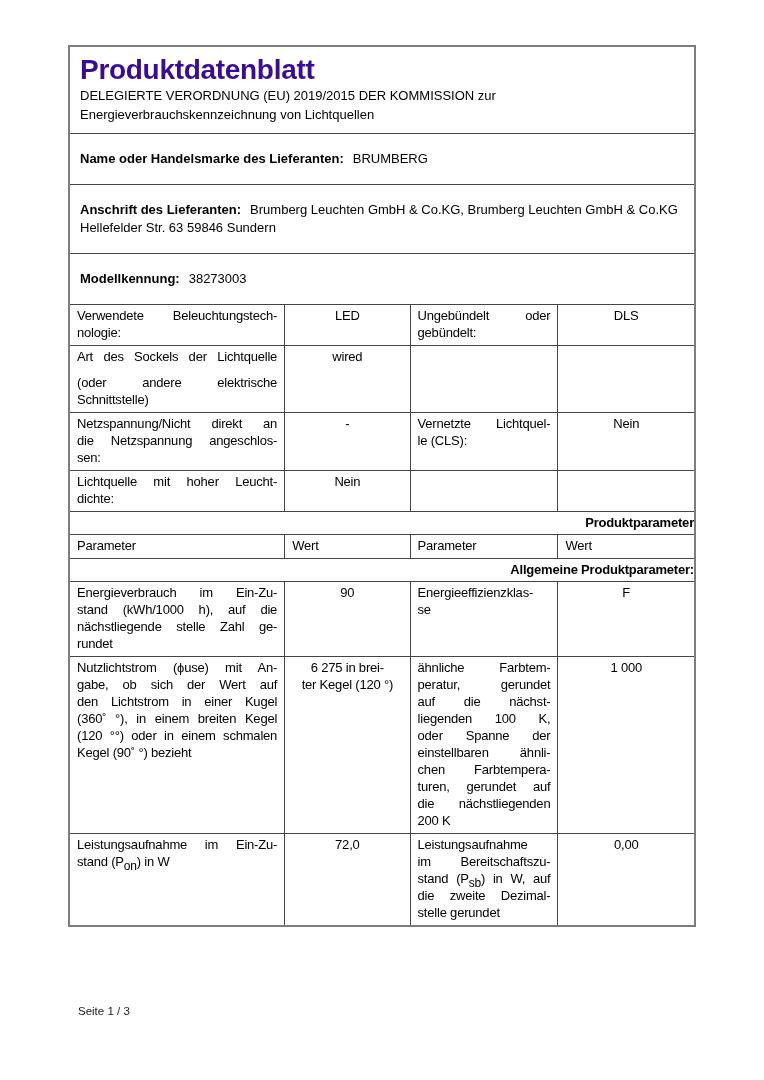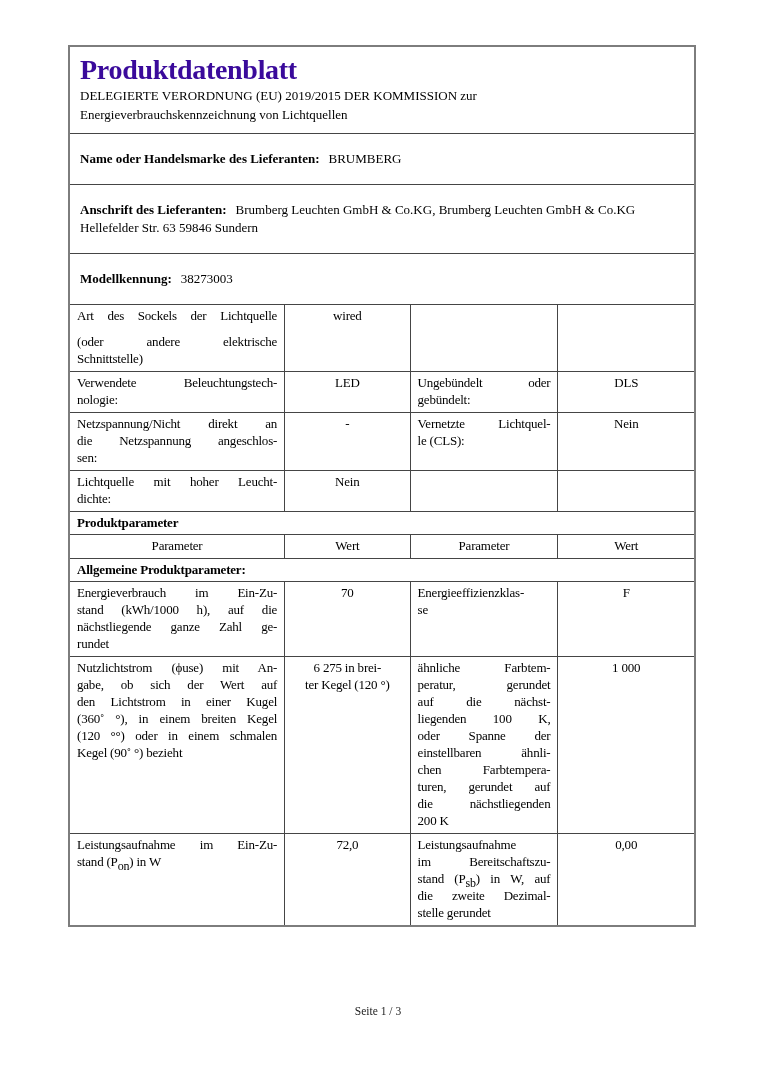--- a/index.html
+++ b/index.html
@@ -1,21 +1,21 @@
 <!DOCTYPE html>
 <html lang="de"><head>
 <meta charset="utf-8">
 <style>
   html, body { margin: 0; padding: 0; background: #ffffff; }
   .page {
     position: relative;
     width: 764px;
     height: 1080px;
     background: #ffffff;
-    font-family: Liberation Serif, serif;
+    font-family: Liberation Sans, sans-serif;
     color: #000000;
     overflow: hidden;
   }
   .sheet {
     position: absolute;
     left: 68px;
     top: 45px;
     width: 628px;
     box-sizing: border-box;
     border: 2px solid #7d7d7d;
@@ -56,32 +56,32 @@
     overflow: hidden;
   }
   table.spec tr td:first-child { border-left: none; }
   table.spec tr td:last-child { border-right: none; }
   table.spec tr:last-child td { border-bottom: none; }
   td.cell-param .ln { text-align: justify; text-align-last: justify; }
   td.cell-param .ln:last-child { text-align-last: auto; }
   .ln-gap { height: 9px; }
   td.cell-value { text-align: center; white-space: pre-line; }
   tr.row-section td {
-    text-align: left;
+    text-align: right;
     font-weight: bold;
     padding: 2px 0 3px 7px;
   }
-  tr.row-colheads td { font-weight: normal; text-align: center; }
+  tr.row-colheads td { font-weight: normal; }
   sub { font-size: 12px; line-height: 0; }
   .footer {
     position: absolute;
-    left: 64px;
+    left: 78px;
     top: 1005px;
     width: 628px;
-    text-align: center;
+    text-align: left;
     font-size: 11.5px;
     color: #1a1a1a;
   }
 </style>
 </head>
 <body>
 
 <div class="page">
   <div class="sheet">
 
@@ -104,40 +104,40 @@
     <table class="spec">
       <colgroup id="spec-cols">
           <col style="width: 34.4%;">
           <col style="width: 20.1%;">
           <col style="width: 23.7%;">
           <col style="width: 21.8%;">
         </colgroup>
       <tbody id="spec-body">
           <tr>
             <td class="cell-param">
+              <div class="ln"><span>Verwendete Beleuchtungstech-</span></div>
+              <div class="ln"><span>nologie:</span></div>
+            </td>
+            <td class="cell-value">LED</td>
+            <td class="cell-param">
+              <div class="ln"><span>Ungebündelt oder</span></div>
+              <div class="ln"><span>gebündelt:</span></div>
+            </td>
+            <td class="cell-value">DLS</td>
+          </tr>
+          <tr>
+            <td class="cell-param">
               <div class="ln"><span>Art des Sockels der Lichtquelle</span></div>
               <div class="ln ln-gap"></div>
               <div class="ln"><span>(oder andere elektrische</span></div>
               <div class="ln"><span>Schnittstelle)</span></div>
             </td>
             <td class="cell-value">wired</td>
             <td class="cell-param"></td>
             <td class="cell-value"></td>
-          </tr>
-          <tr>
-            <td class="cell-param">
-              <div class="ln"><span>Verwendete Beleuchtungstech-</span></div>
-              <div class="ln"><span>nologie:</span></div>
-            </td>
-            <td class="cell-value">LED</td>
-            <td class="cell-param">
-              <div class="ln"><span>Ungebündelt oder</span></div>
-              <div class="ln"><span>gebündelt:</span></div>
-            </td>
-            <td class="cell-value">DLS</td>
           </tr>
           <tr>
             <td class="cell-param">
               <div class="ln"><span>Netzspannung/Nicht direkt an</span></div>
               <div class="ln"><span>die Netzspannung angeschlos-</span></div>
               <div class="ln"><span>sen:</span></div>
             </td>
             <td class="cell-value">-</td>
             <td class="cell-param">
               <div class="ln"><span>Vernetzte Lichtquel-</span></div>
@@ -163,24 +163,24 @@
             <td>Parameter</td>
             <td>Wert</td>
           </tr>
           <tr class="row-section">
             <td colspan="4">Allgemeine Produktparameter:</td>
           </tr>
           <tr>
             <td class="cell-param">
               <div class="ln"><span>Energieverbrauch im Ein-Zu-</span></div>
               <div class="ln"><span>stand (kWh/1000 h), auf die</span></div>
-              <div class="ln"><span>nächstliegende ganze Zahl ge-</span></div>
+              <div class="ln"><span>nächstliegende stelle Zahl ge-</span></div>
               <div class="ln"><span>rundet</span></div>
             </td>
-            <td class="cell-value">70</td>
+            <td class="cell-value">90</td>
             <td class="cell-param">
               <div class="ln"><span>Energieeffizienzklas-</span></div>
               <div class="ln"><span>se</span></div>
             </td>
             <td class="cell-value">F</td>
           </tr>
           <tr>
             <td class="cell-param">
               <div class="ln"><span>Nutzlichtstrom (ϕuse) mit An-</span></div>
               <div class="ln"><span>gabe, ob sich der Wert auf</span></div>

